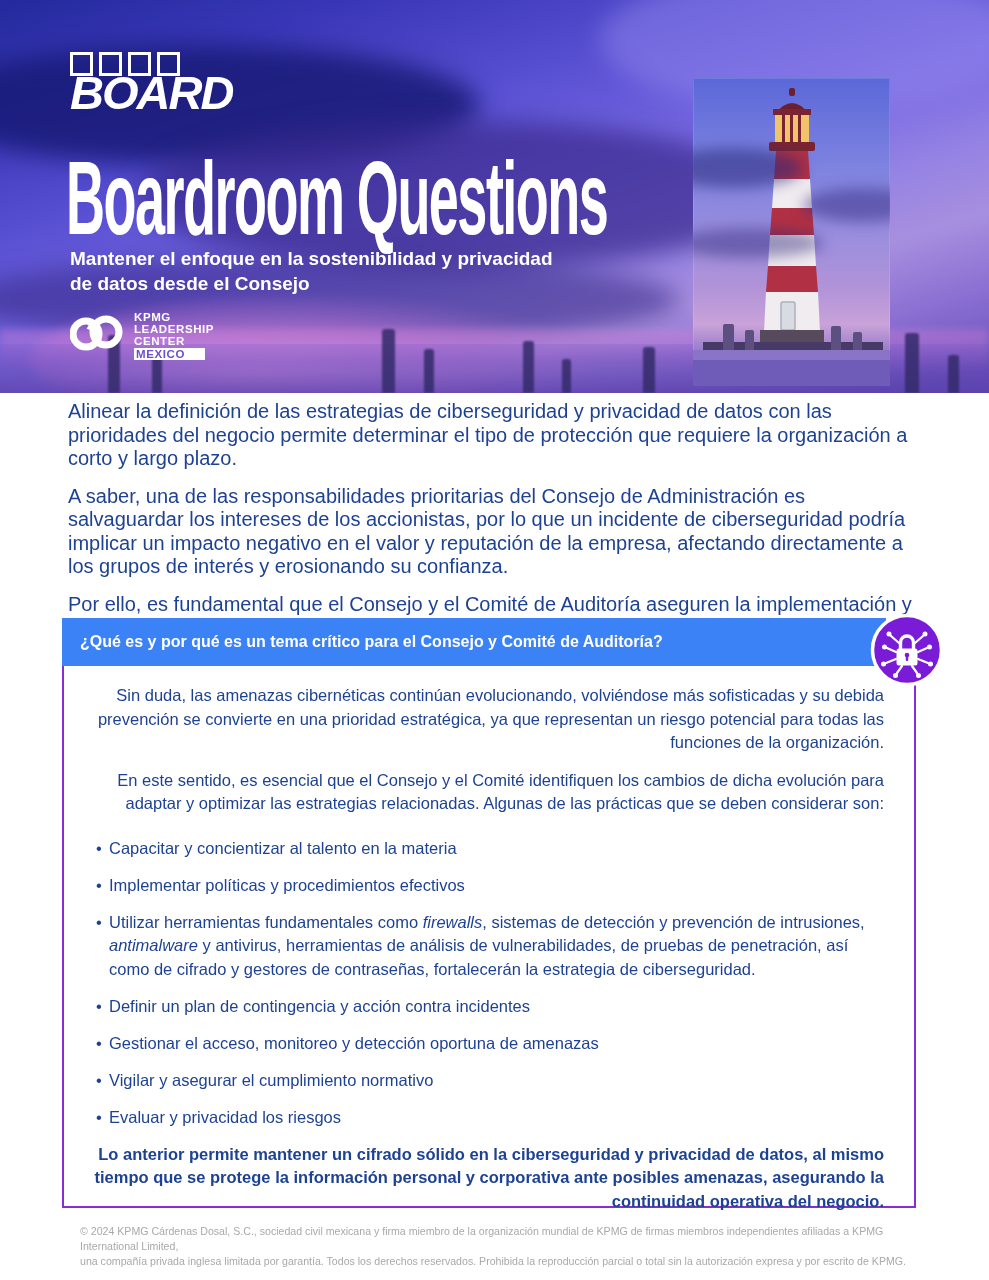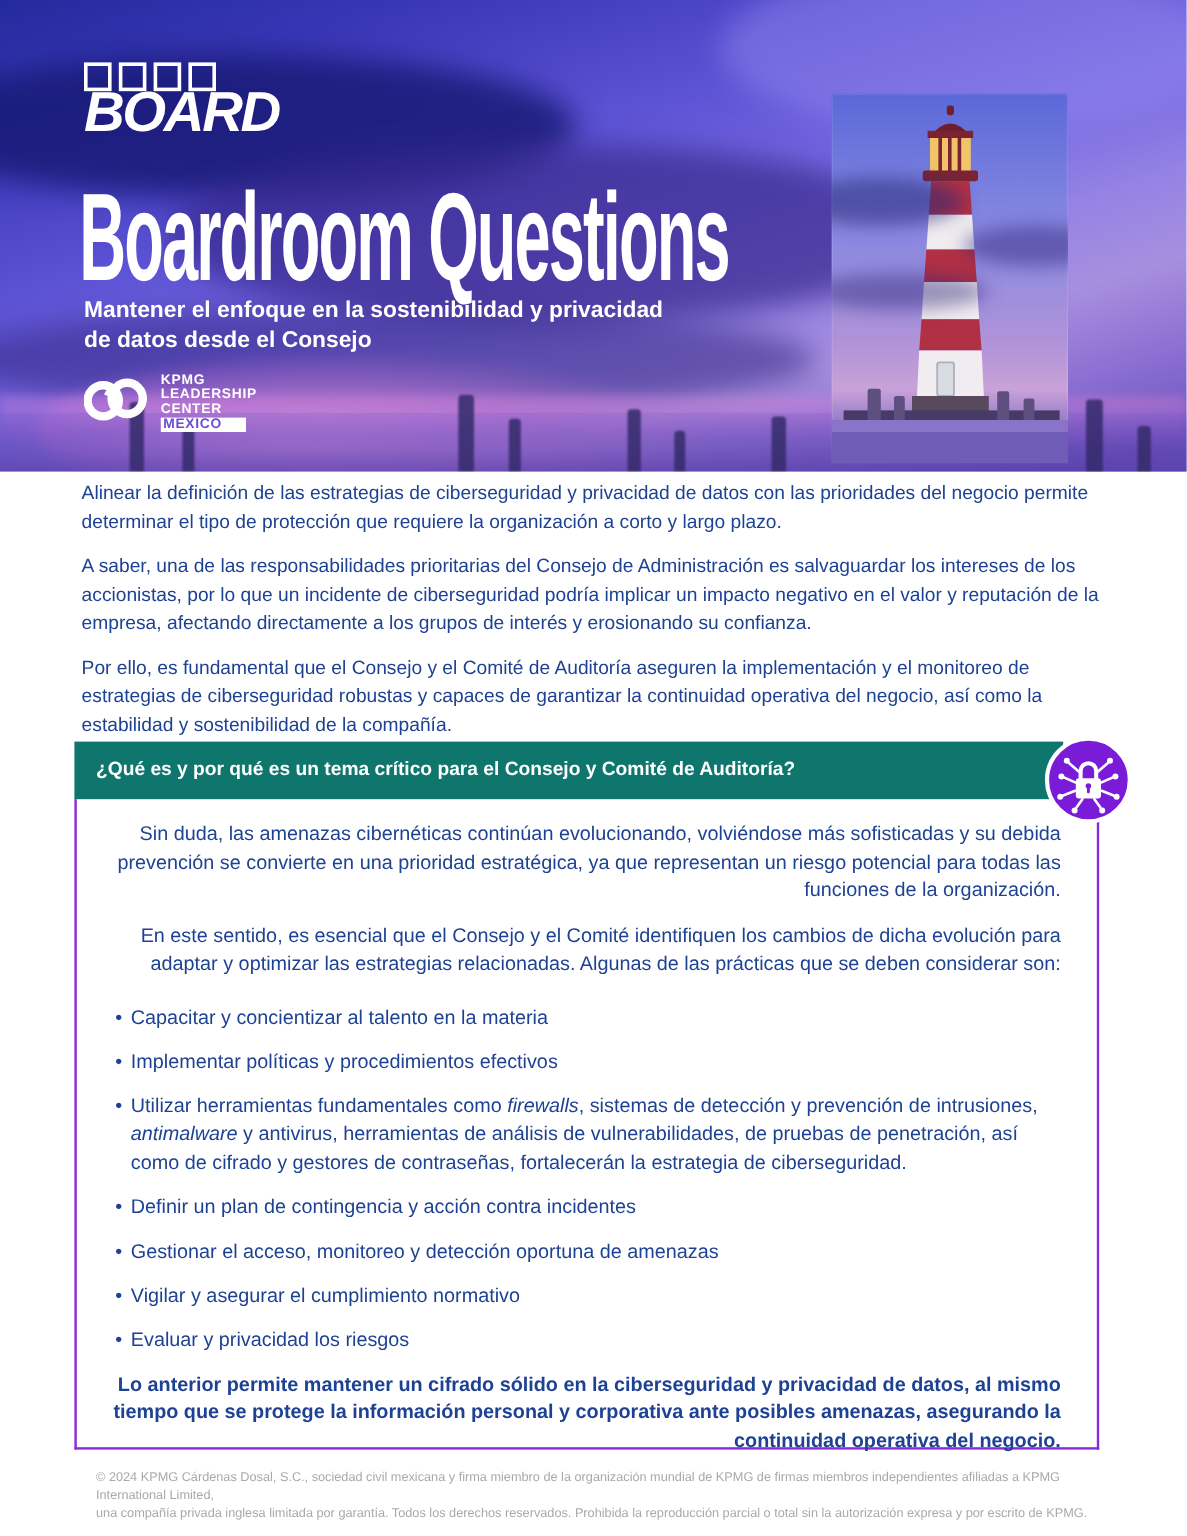--- a/index.html
+++ b/index.html
@@ -35,24 +35,24 @@
   .title{position:absolute;left:66px;top:146px;margin:0;color:#ffffff;font-size:104px;font-weight:700;line-height:1;
     letter-spacing:-3px;white-space:nowrap;transform:scaleX(.52);transform-origin:0 50%;z-index:3;}
   .subtitle{position:absolute;left:70px;top:246px;color:#ffffff;font-size:19px;font-weight:700;line-height:25px;z-index:3;}
 
   .blc-logo{position:absolute;left:70px;top:311px;display:flex;align-items:flex-start;z-index:3;}
   .blc-rings{margin-right:10px;}
   .blc-text{color:#ffffff;font-size:11.5px;font-weight:700;letter-spacing:.6px;line-height:12px;}
   .blc-mexico{display:inline-block;background:#ffffff;color:#6a4fd0;padding:0 20px 0 2px;margin-top:1px;}
 
   
-  .intro{position:absolute;left:68px;top:400px;width:858px;color:#1e4293;font-size:16px;line-height:23.5px;}
+  .intro{position:absolute;left:68px;top:400px;width:858px;color:#1e4293;font-size:20px;line-height:23.5px;}
   .intro p{margin:0 0 14px 0;}
 
-  .banner{position:absolute;left:62px;top:618px;width:824px;height:48px;background:#0f766e;color:#ffffff;
+  .banner{position:absolute;left:62px;top:618px;width:824px;height:48px;background:#3b82f6;color:#ffffff;
     display:flex;align-items:center;padding-left:18px;box-sizing:border-box;font-size:16px;font-weight:700;z-index:2;}
   .threat-icon{position:absolute;left:869px;top:612px;width:76px;height:76px;z-index:3;}
 
   .content-box{position:absolute;left:62px;top:666px;width:854px;height:542px;box-sizing:border-box;
     border-left:2px solid #8a2bd9;border-right:2px solid #8a2bd9;border-bottom:2px solid #8a2bd9;background:#ffffff;}
   .box-inner{padding:18px 30px 0 18px;color:#1e4293;font-size:16.5px;line-height:23.5px;}
   .box-inner p{margin:0 0 14px 0;text-align:right;}
   ul.bullets{margin:21px 0 0 14px;padding:0;list-style:none;}
   ul.bullets li{position:relative;padding-left:13px;margin-bottom:13.5px;}
   ul.bullets li::before{content:"\2022";position:absolute;left:0;top:0;color:#1e4293;}

